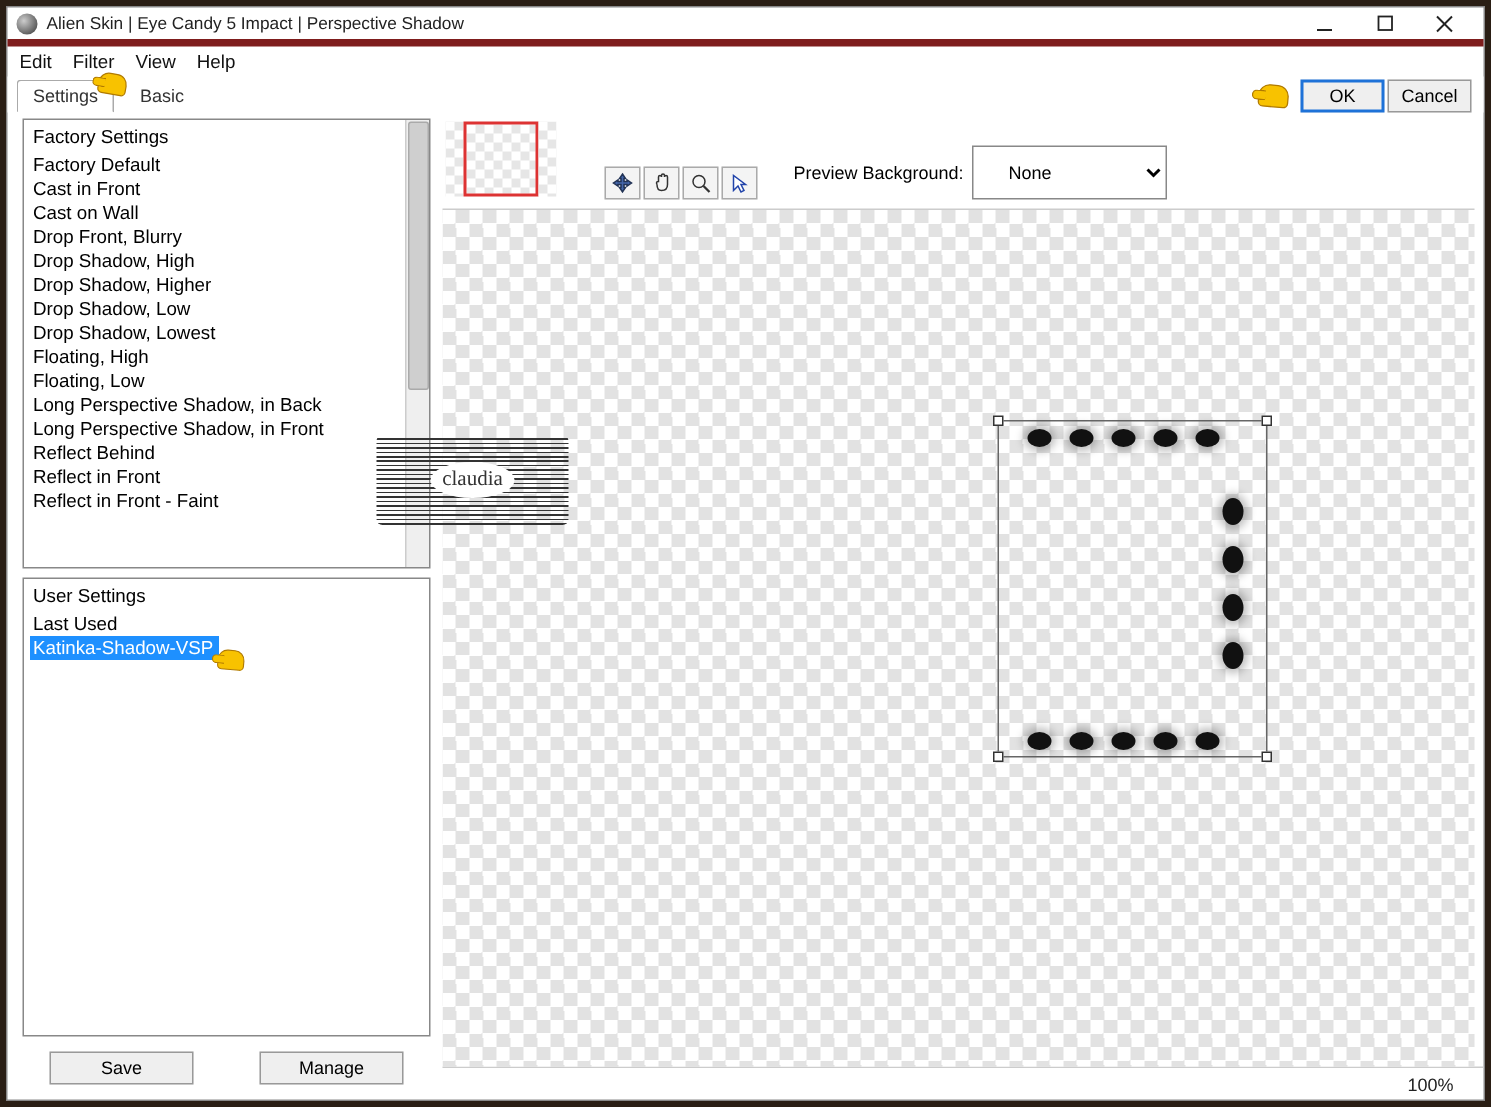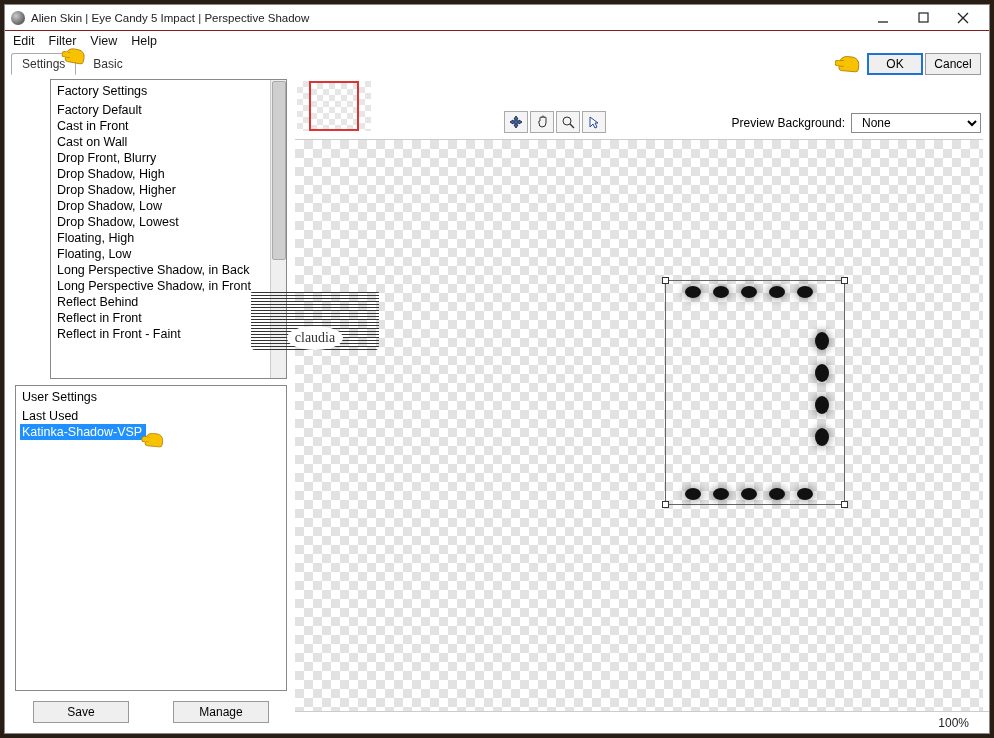--- a/index.html
+++ b/index.html
@@ -1,18 +1,18 @@
 <!DOCTYPE html>
 <html><head>
 <meta charset="utf-8">
 <style>
   * { box-sizing: border-box; margin: 0; padding: 0; font-family: "Segoe UI", Tahoma, sans-serif; font-size: 12px; }
   body { background: #2a1e14; padding: 4px; }
   .window { width: 986px; height: 730px; background: #fff; border: 1px solid #888; display: flex; flex-direction: column; position: relative; }
-  .titlebar { height: 26px; display: flex; align-items: center; padding: 0 6px; border-bottom: 1px solid #7f1d1d; }
+  .titlebar { height: 26px; display: flex; align-items: center; padding: 0 6px; border-bottom: 5px solid #7f1d1d; }
   .titlebar .app-icon { width: 14px; height: 14px; border-radius: 50%; background: radial-gradient(circle at 35% 35%, #ccc, #333); margin-right: 6px; }
   .titlebar .title { font-size: 11.5px; color: #222; }
   .winctrls { margin-left: auto; display: flex; }
   .winbtn { width: 40px; height: 22px; display: flex; align-items: center; justify-content: center; font-size: 13px; color: #222; cursor: default; }
   .winbtn.close svg line { stroke:#222; stroke-width:1.3; }
   .menubar { height: 20px; display:flex; align-items:center; padding: 0 8px; gap: 14px; }
   .menubar span { font-size: 12.5px; color:#111; }
   .tabsrow { height: 24px; display:flex; align-items:flex-end; padding: 0 6px; background:#fff; position:relative; }
   .tabsrow .tab { padding: 3px 10px; font-size:12px; color:#333; border:1px solid transparent; }
   .tabsrow .tab.active { border:1px solid #aaa; border-bottom:1px solid #fff; background:#fff; border-radius:3px 3px 0 0; }
@@ -20,41 +20,41 @@
   .hand::after { content:""; position:absolute; left:-6px; top:4px; width:10px; height:6px; background:#f8c200; border:1px solid #b07a00; border-right:none; border-radius:4px 0 0 4px; }
   .content { flex:1; display:flex; overflow:hidden; }
   .leftpane { width: 290px; display:flex; flex-direction:column; padding: 4px 8px 6px 10px; gap:6px; }
   .listbox { border:1px solid #888; background:#fff; overflow:hidden; position:relative; }
   .listbox .scroll { width:16px; background:#efefef; border-left:1px solid #ccc; position:absolute; right:0; top:0; bottom:0; }
   .listbox .scroll .thumb { width:14px; margin:1px; background:#cfcfcf; height:60%; border:1px solid #aaa; border-radius:2px; }
   .listbox .items { padding:2px 18px 2px 4px; }
   .listbox .hdr { font-size:12.5px; padding:2px 2px 4px 2px; }
   .listbox .item { font-size:12.5px; padding:1px 2px; white-space:nowrap; }
   .listbox .item.selected { background:#1e90ff; color:#fff; display:inline-block; padding:1px 4px 1px 2px; }
-  .factory { height: 300px; margin-left: 35px; }
+  .factory { height: 300px; }
   .user { flex:1; position:relative; }
   .btnrow { display:flex; gap:44px; justify-content:center; padding:4px 0; }
   .wbtn { width:96px; height:22px; background:#efefef; border:1px solid #999; font-size:12px; display:flex; align-items:center; justify-content:center; }
   .rightpane { flex:1; display:flex; flex-direction:column; position:relative; }
-  .toprow { height:62px; display:flex; align-items:center; padding: 2px 8px; gap:10px;justify-content:space-between; }
+  .toprow { height:62px; display:flex; align-items:center; padding: 2px 8px; gap:10px; }
   .thumbstrip { width:70px; height:58px; position:relative; }
   .thumbstrip .cell { width:50px; height:50px; border:2px solid #d33; position:absolute; left:6px; top:4px; background: repeating-conic-gradient(#e6e6e6 0 25%, #fff 0 50%) 0 0/12px 12px; }
   .thumbstrip .pre, .thumbstrip .post { position:absolute; top:4px; width:12px; height:50px; background:repeating-conic-gradient(#e6e6e6 0 25%, #fff 0 50%) 0 0/12px 12px; }
   .thumbstrip .pre { left:-6px; }
   .thumbstrip .post { left:56px; }
   .toolbtns { display:flex; gap:2px; margin-left: 20px; align-self:flex-end; margin-bottom:2px;}
   .tbtn { width:24px; height:22px; border:1px solid #aaa; background:#f4f4f4; display:flex; align-items:center; justify-content:center; }
   .pbg { display:flex; align-items:center; gap:6px; margin-left:14px; align-self:flex-end; margin-bottom:2px;}
-  .pbg select { width:130px; height:20px; border:1px solid #888; font-size:12px; padding:0 6px; background:#fff; }
+  .pbg select { width:130px; height:36px; border:1px solid #888; font-size:12px; padding:0 19px; background:#fff; }
   .okrow { position:absolute; right:8px; top:2px; display:flex; flex-direction:row; gap:2px; align-items:flex-end; }
   .okwrap { display:flex; align-items:center; gap:6px; }
   .okbtn { width:56px; height:22px; border:2px solid #1e72d8; background:#efefef; display:flex; align-items:center; justify-content:center; font-size:12px; }
   .cancelbtn { width:56px; height:22px; border:1px solid #999; background:#efefef; display:flex; align-items:center; justify-content:center; font-size:12px;text-align:right; }
   .canvas { flex:1; margin: 2px 6px 0 0; background: repeating-conic-gradient(#e2e2e2 0 25%, #fff 0 50%) 0 0/18px 18px; position:relative; border-top:1px solid #ccc; }
-  .watermark { position:absolute; left:-44px; top:150px; width:128px; height:60px; background:repeating-linear-gradient(0deg,#333 0 1px, transparent 1px 3px); border-radius:4px; display:flex; align-items:flex-end; justify-content:center; }
+  .watermark { position:absolute; left:-44px; top:150px; width:128px; height:60px; background:repeating-linear-gradient(0deg,#333 0 1px, transparent 1px 3px); border-radius:4px; display:flex; align-items:center; justify-content:center; }
   .watermark span { background:#fff; border-radius:50%; padding:4px 8px; font-family: cursive; font-size:14px; color:#333; }
   .selbox { position:absolute; left:370px; top:140px; width:180px; height:225px; border:1px solid #666; }
   .selbox .h { position:absolute; width:7px; height:7px; border:1px solid #333; background:#fff; }
   .selbox .h.tl{top:-4px;left:-4px}.selbox .h.tr{top:-4px;right:-4px}.selbox .h.bl{bottom:-4px;left:-4px}.selbox .h.br{bottom:-4px;right:-4px}
   .dots { position:absolute; display:flex; gap:12px; }
   .dots.htop { left:390px; top:146px; }
   .dots.hbot { left:390px; top:348px; }
   .dots.vright { left:520px; top:192px; flex-direction:column; gap:14px; }
   .dot { width:16px; height:12px; background:#111; border-radius:50%; box-shadow: 0 0 6px 3px rgba(0,0,0,.25); }
   .dots.vright .dot { width:14px; height:18px; }

